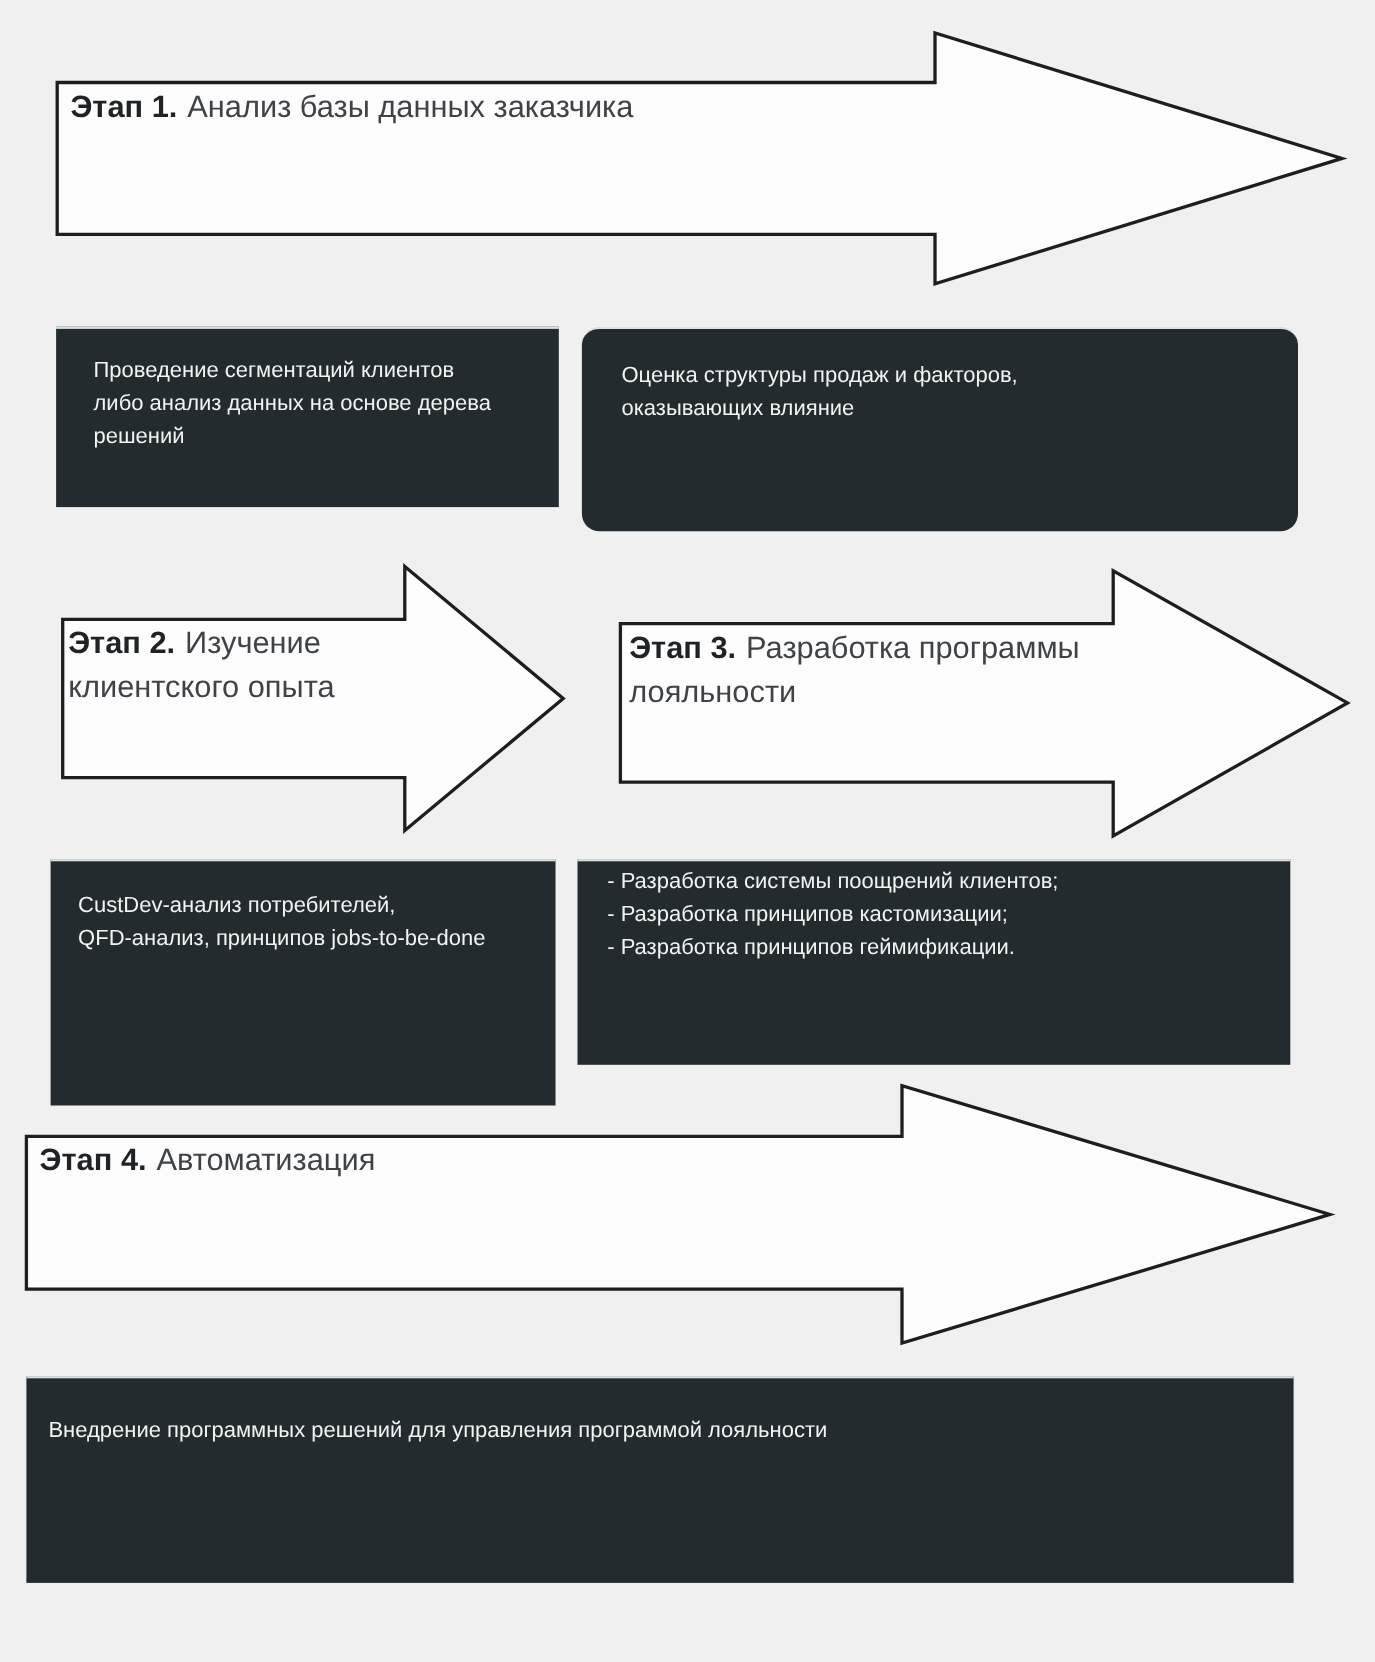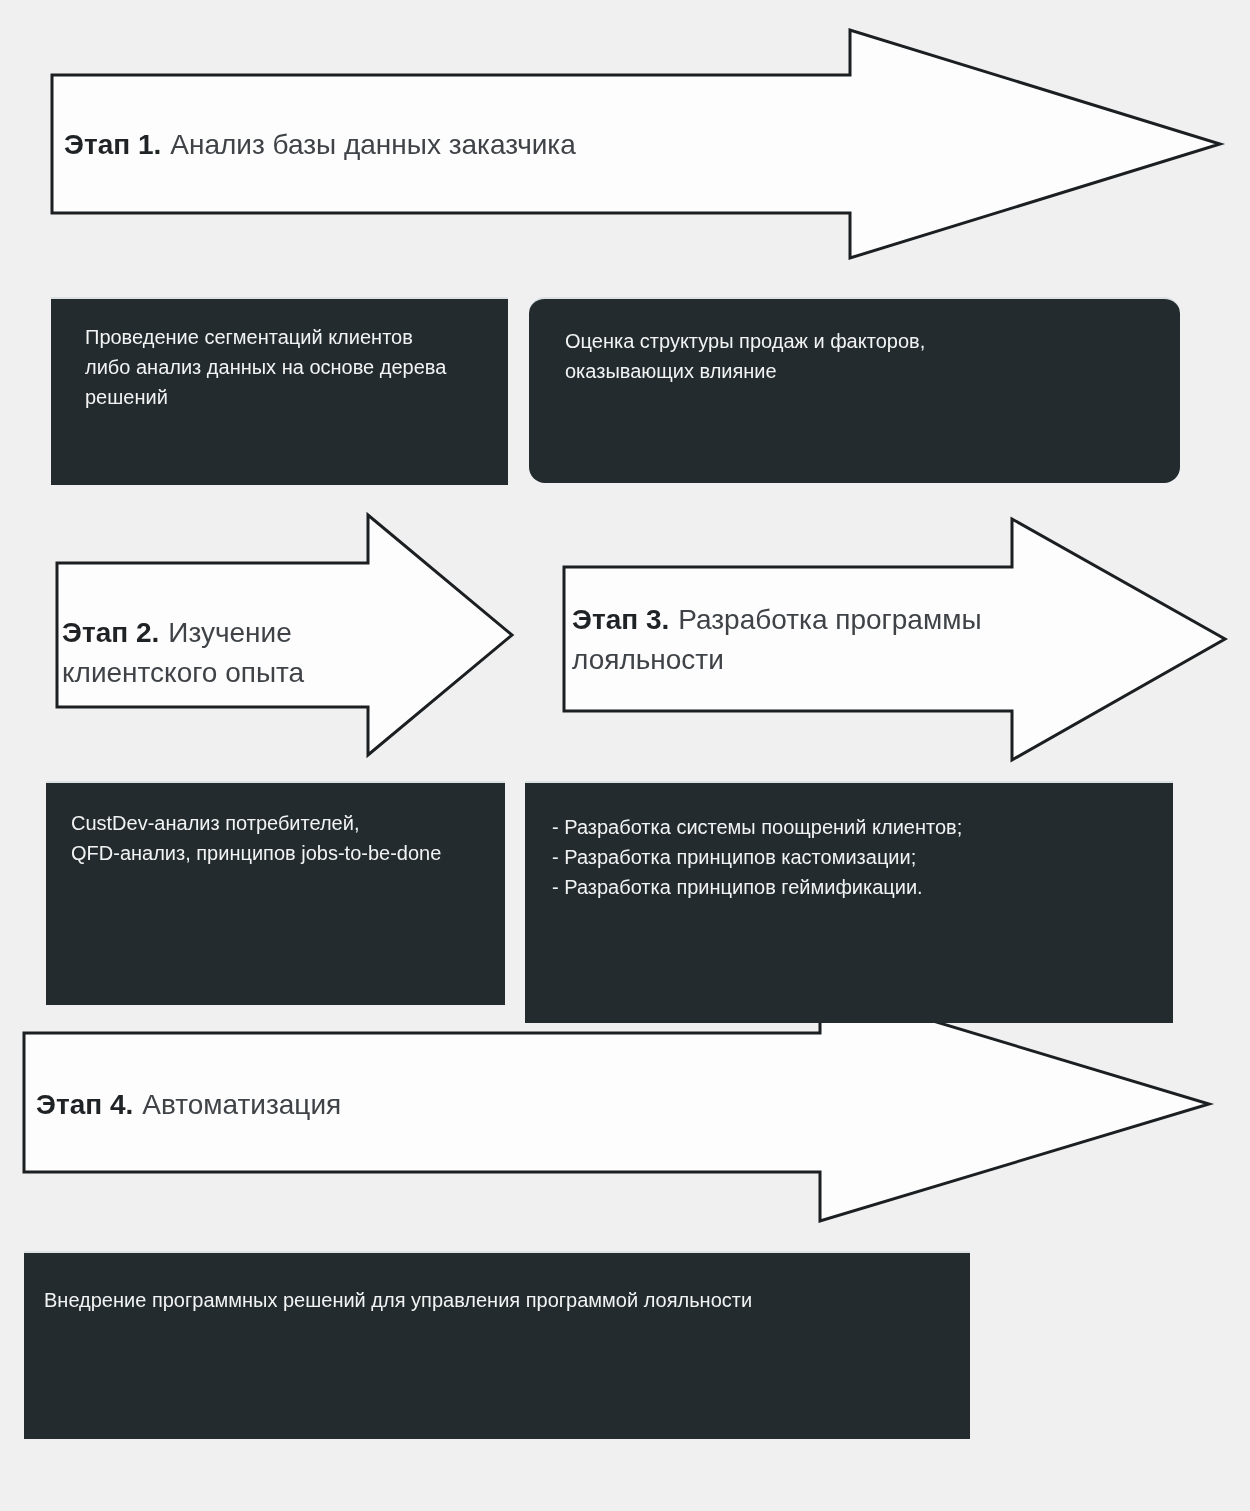--- a/index.html
+++ b/index.html
@@ -34,21 +34,20 @@
   .arrow-shape {
     fill: var(--arrow-fill);
     stroke: var(--arrow-stroke);
     stroke-width: 3;
     stroke-linejoin: miter;
   }
 
   .stage-label {
     position: absolute;
     display: flex;
-    align-items: center;
     font-size: 28px;
     line-height: 40px;
     color: var(--heading-regular);
   }
   .stage-label .inner { display: block; }
   .stage-label .prefix {
     font-weight: 700;
     color: var(--heading-bold);
     margin-right: 9px;
   }
@@ -57,25 +56,25 @@
   .dark-box {
     position: absolute;
     background: var(--box-bg);
     border-top: 2px solid var(--box-topline);
     color: var(--box-text);
     font-size: 20px;
     line-height: 30px;
   }
   .dark-box .line { display: block; }
 
-  .box-stage1-left  { left: 51px;  top: 297px;  width: 457px;  height: 188px; padding: 23px 26px 0 34px; }
+  .box-stage1-left  { left: 51px;  top: 297px;  width: 457px;  height: 164px; padding: 23px 26px 0 34px; }
   .box-stage1-right { left: 529px; top: 297px;  width: 651px;  height: 186px; padding: 27px 26px 0 36px; border-radius: 16px; }
   .box-stage2       { left: 46px;  top: 781px;  width: 459px;  height: 224px; padding: 25px 24px 0 25px; }
-  .box-stage3       { left: 525px; top: 781px;  width: 648px;  height: 242px; padding: 29px 18px 0 27px; }
-  .box-stage4       { left: 24px;  top: 1251px; width: 946px; height: 188px; padding: 32px 30px 0 20px; }
+  .box-stage3       { left: 525px; top: 781px;  width: 648px;  height: 187px; padding: 3px 18px 0 27px; }
+  .box-stage4       { left: 24px;  top: 1251px; width: 1152px; height: 188px; padding: 32px 30px 0 20px; }
 
   .label-stage1 { left: 64px; top: 77px;   height: 136px; width: 760px; }
   .label-stage2 { left: 62px; top: 565px;  height: 176px; width: 310px; }
   .label-stage3 { left: 572px; top: 569px; height: 142px; width: 470px; }
   .label-stage4 { left: 36px; top: 1035px; height: 140px; width: 760px; }
 </style>
 </head>
 <body>
 
 <div class="canvas">

